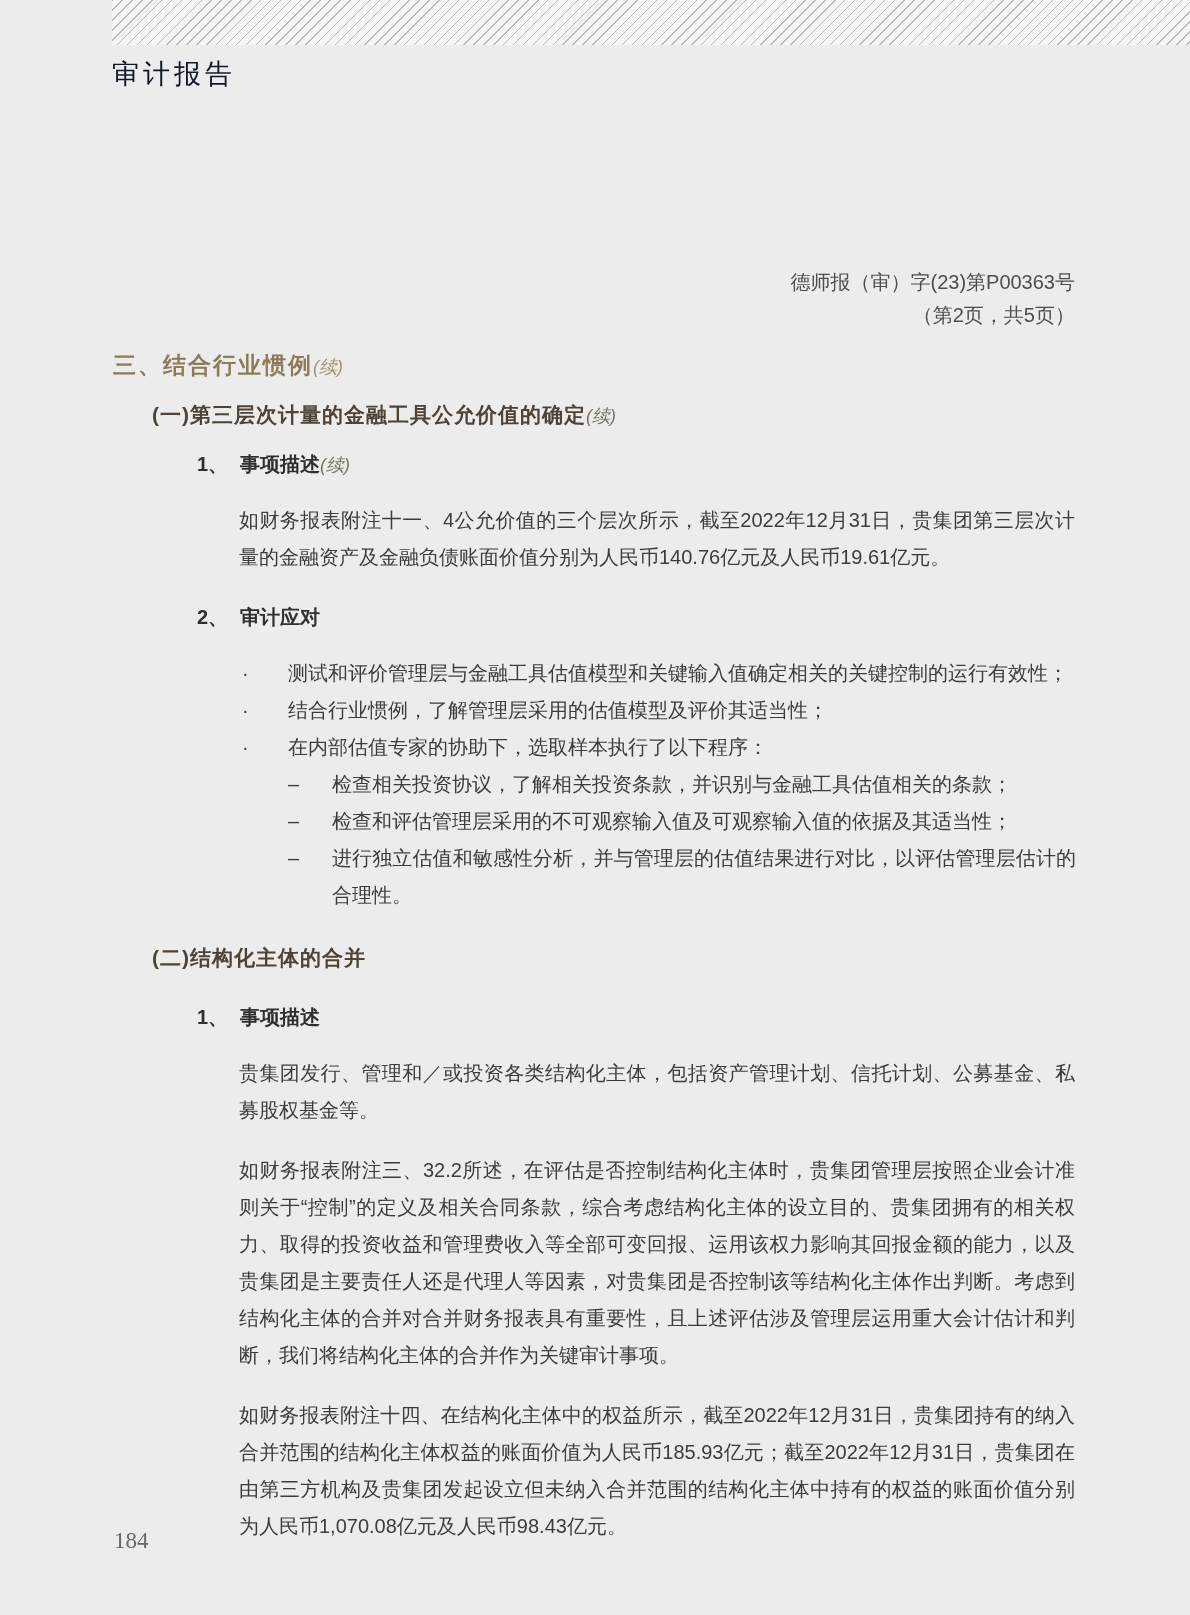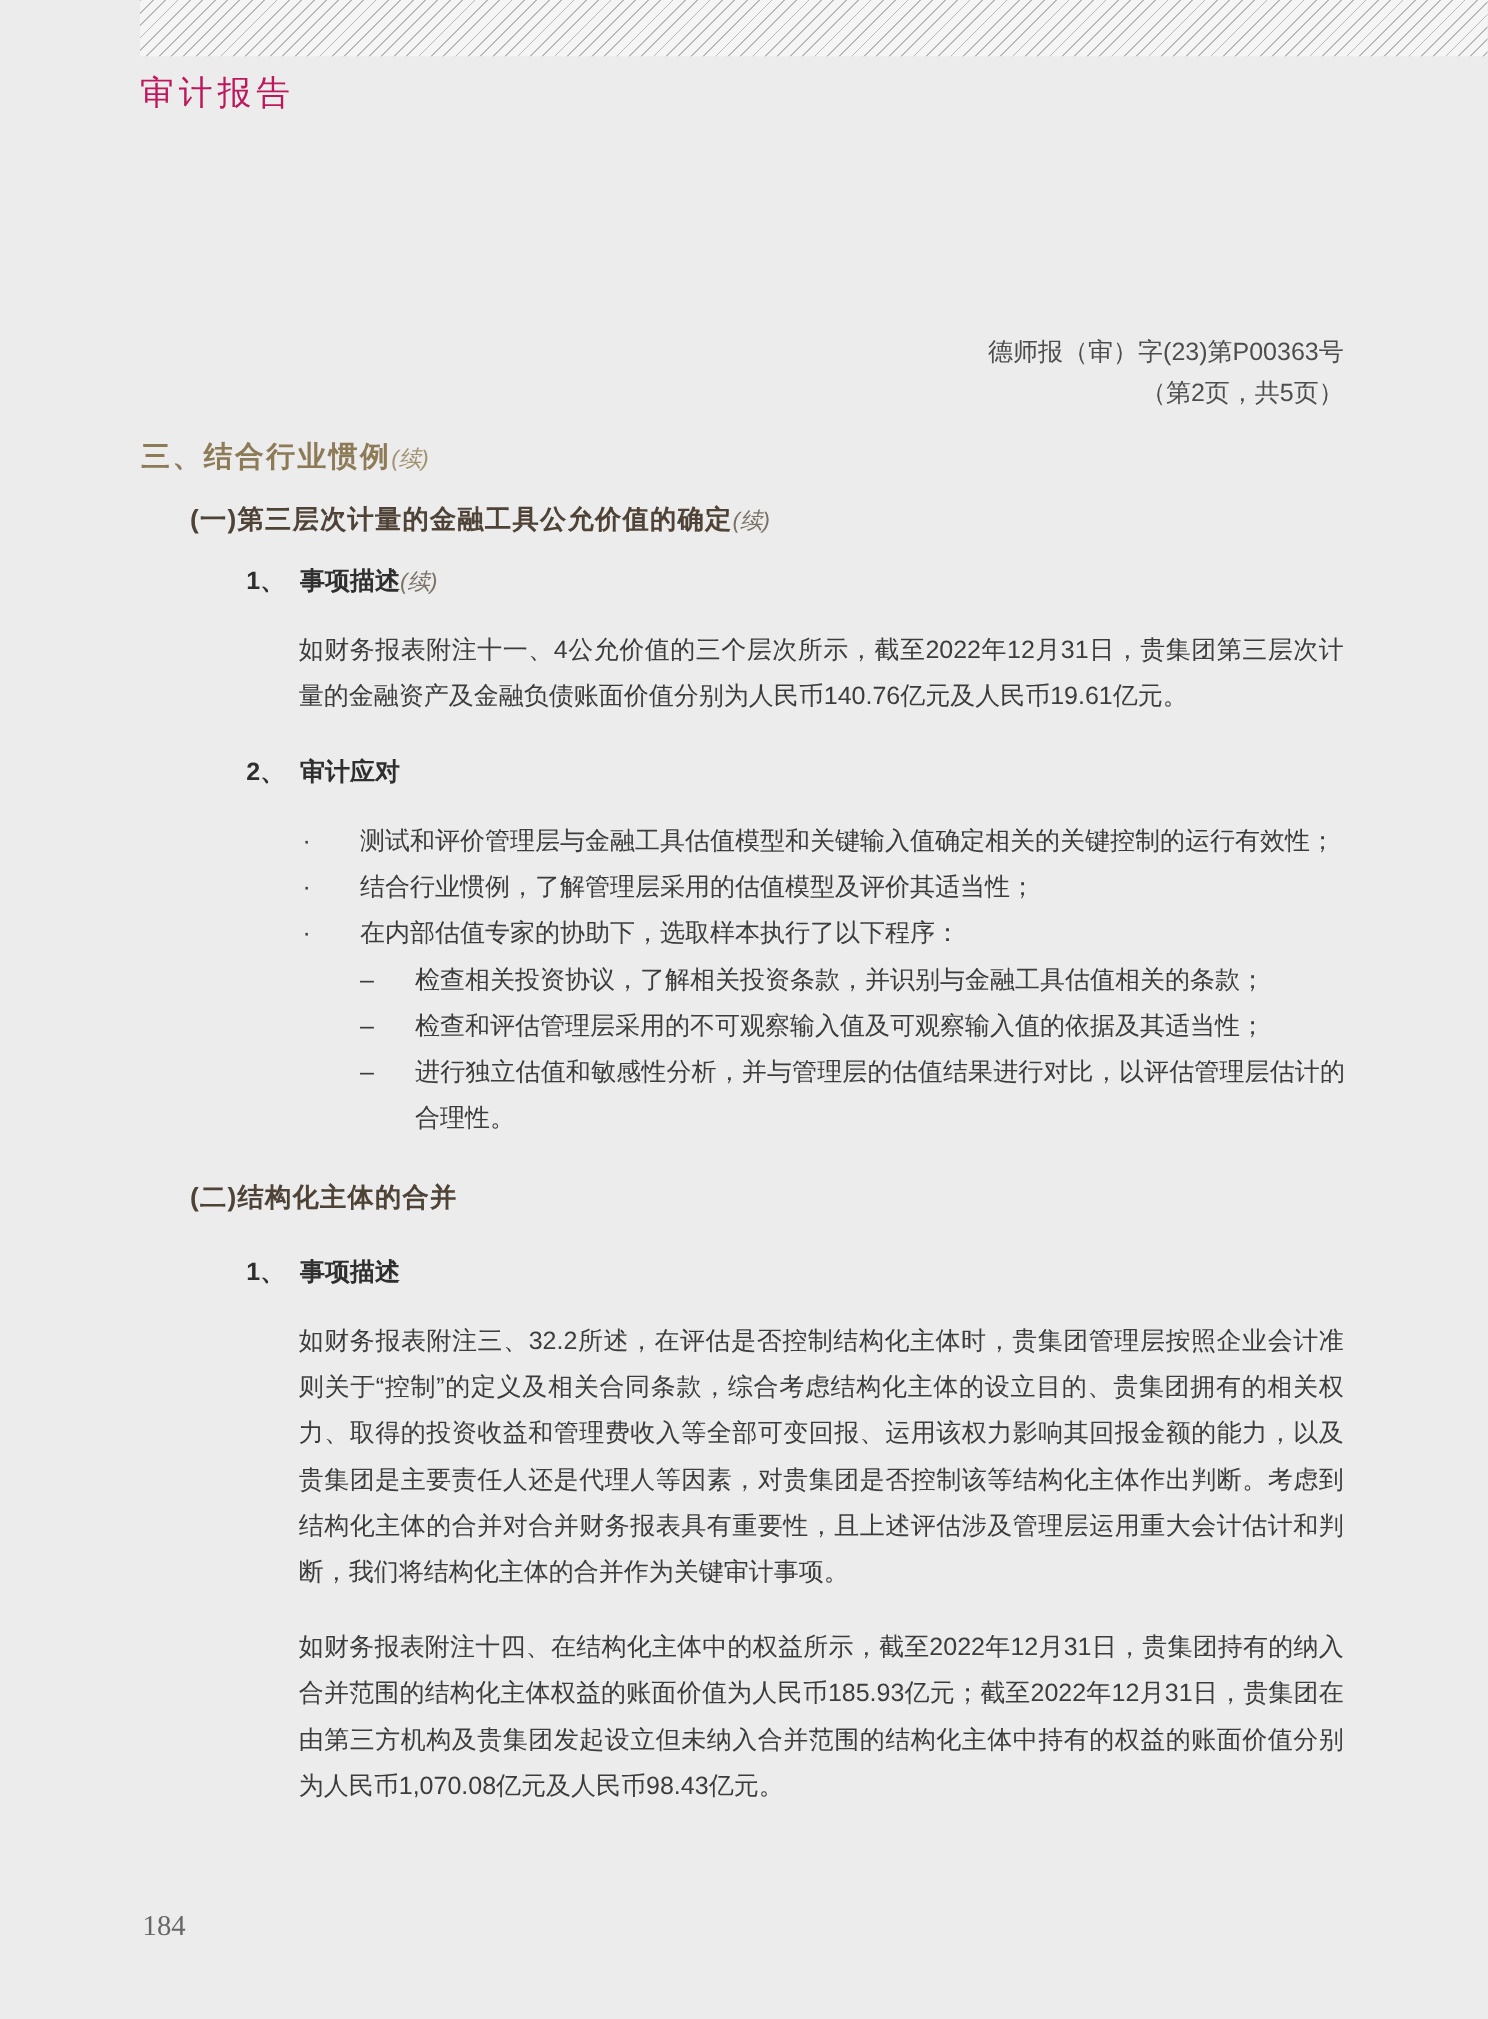--- a/index.html
+++ b/index.html
@@ -12,21 +12,21 @@
     overflow:hidden;
   }
   
   .hatch-band{
     position:absolute;top:0;left:112px;width:1078px;height:45px;
     background:repeating-linear-gradient(135deg,#b9b9b9 0,#b9b9b9 1px,#f5f5f5 1px,#f5f5f5 7px);
   }
   .report-title{
     position:absolute;top:56px;left:112px;
     font-family:"Liberation Serif","DejaVu Serif",serif;
-    font-size:27px;color:#be185d;letter-spacing:4px;
+    font-size:27px;color:#0f172a;letter-spacing:4px;
   }
   .doc-ref{
     position:absolute;top:266px;right:115px;
     text-align:right;font-size:20px;line-height:33px;color:#4d4d4d;
   }
   .content{
     position:absolute;top:350px;left:113px;width:963px;
   }
   .sec-title{
     font-size:23px;font-weight:bold;color:#8d7b58;
@@ -127,18 +127,19 @@
     </li>
   </ul>
 
   <h2 class="kam-title kam2-title">(二)结构化主体的合并</h2>
 
   <div class="item-heading">
     <span class="num">1、</span>
     <span>事项描述</span>
   </div>
 
+  <p class="para gap-lg">贵集团发行、管理和／或投资各类结构化主体，包括资产管理计划、信托计划、公募基金、私募股权基金等。</p>
   <p class="para gap-lg">如财务报表附注三、32.2所述，在评估是否控制结构化主体时，贵集团管理层按照企业会计准则关于“控制”的定义及相关合同条款，综合考虑结构化主体的设立目的、贵集团拥有的相关权力、取得的投资收益和管理费收入等全部可变回报、运用该权力影响其回报金额的能力，以及贵集团是主要责任人还是代理人等因素，对贵集团是否控制该等结构化主体作出判断。考虑到结构化主体的合并对合并财务报表具有重要性，且上述评估涉及管理层运用重大会计估计和判断，我们将结构化主体的合并作为关键审计事项。</p>
   <p class="para">如财务报表附注十四、在结构化主体中的权益所示，截至2022年12月31日，贵集团持有的纳入合并范围的结构化主体权益的账面价值为人民币185.93亿元；截至2022年12月31日，贵集团在由第三方机构及贵集团发起设立但未纳入合并范围的结构化主体中持有的权益的账面价值分别为人民币1,070.08亿元及人民币98.43亿元。</p>
 
 </div>
 
 <div class="footer-page-number">184</div>
 
 </body></html>

